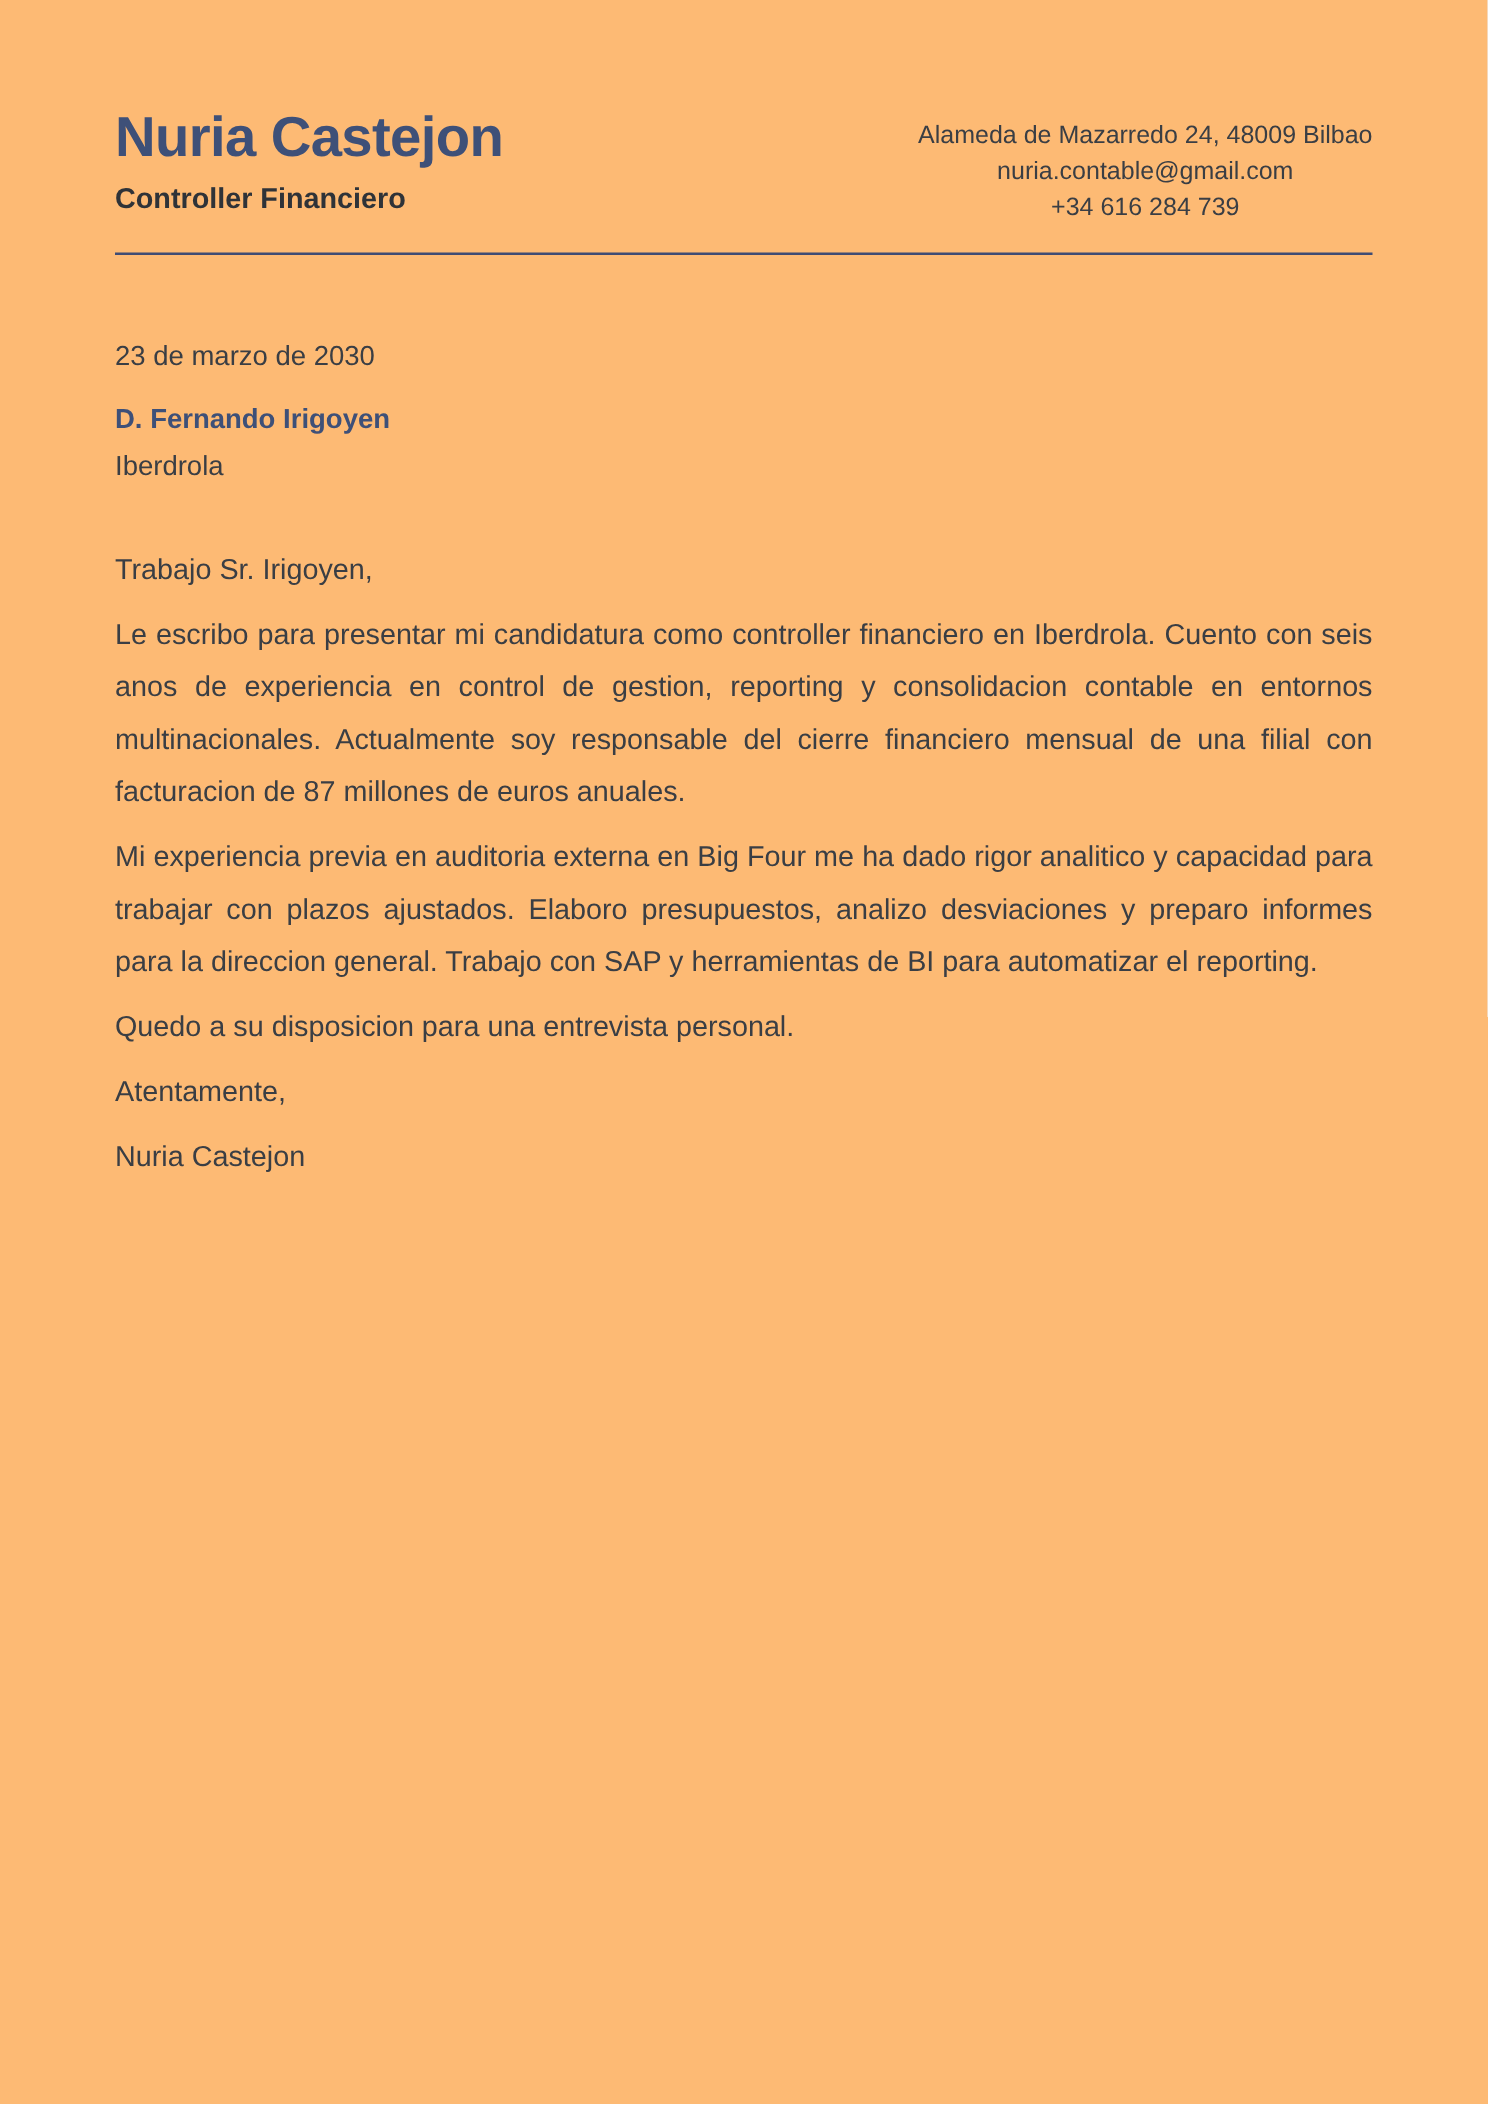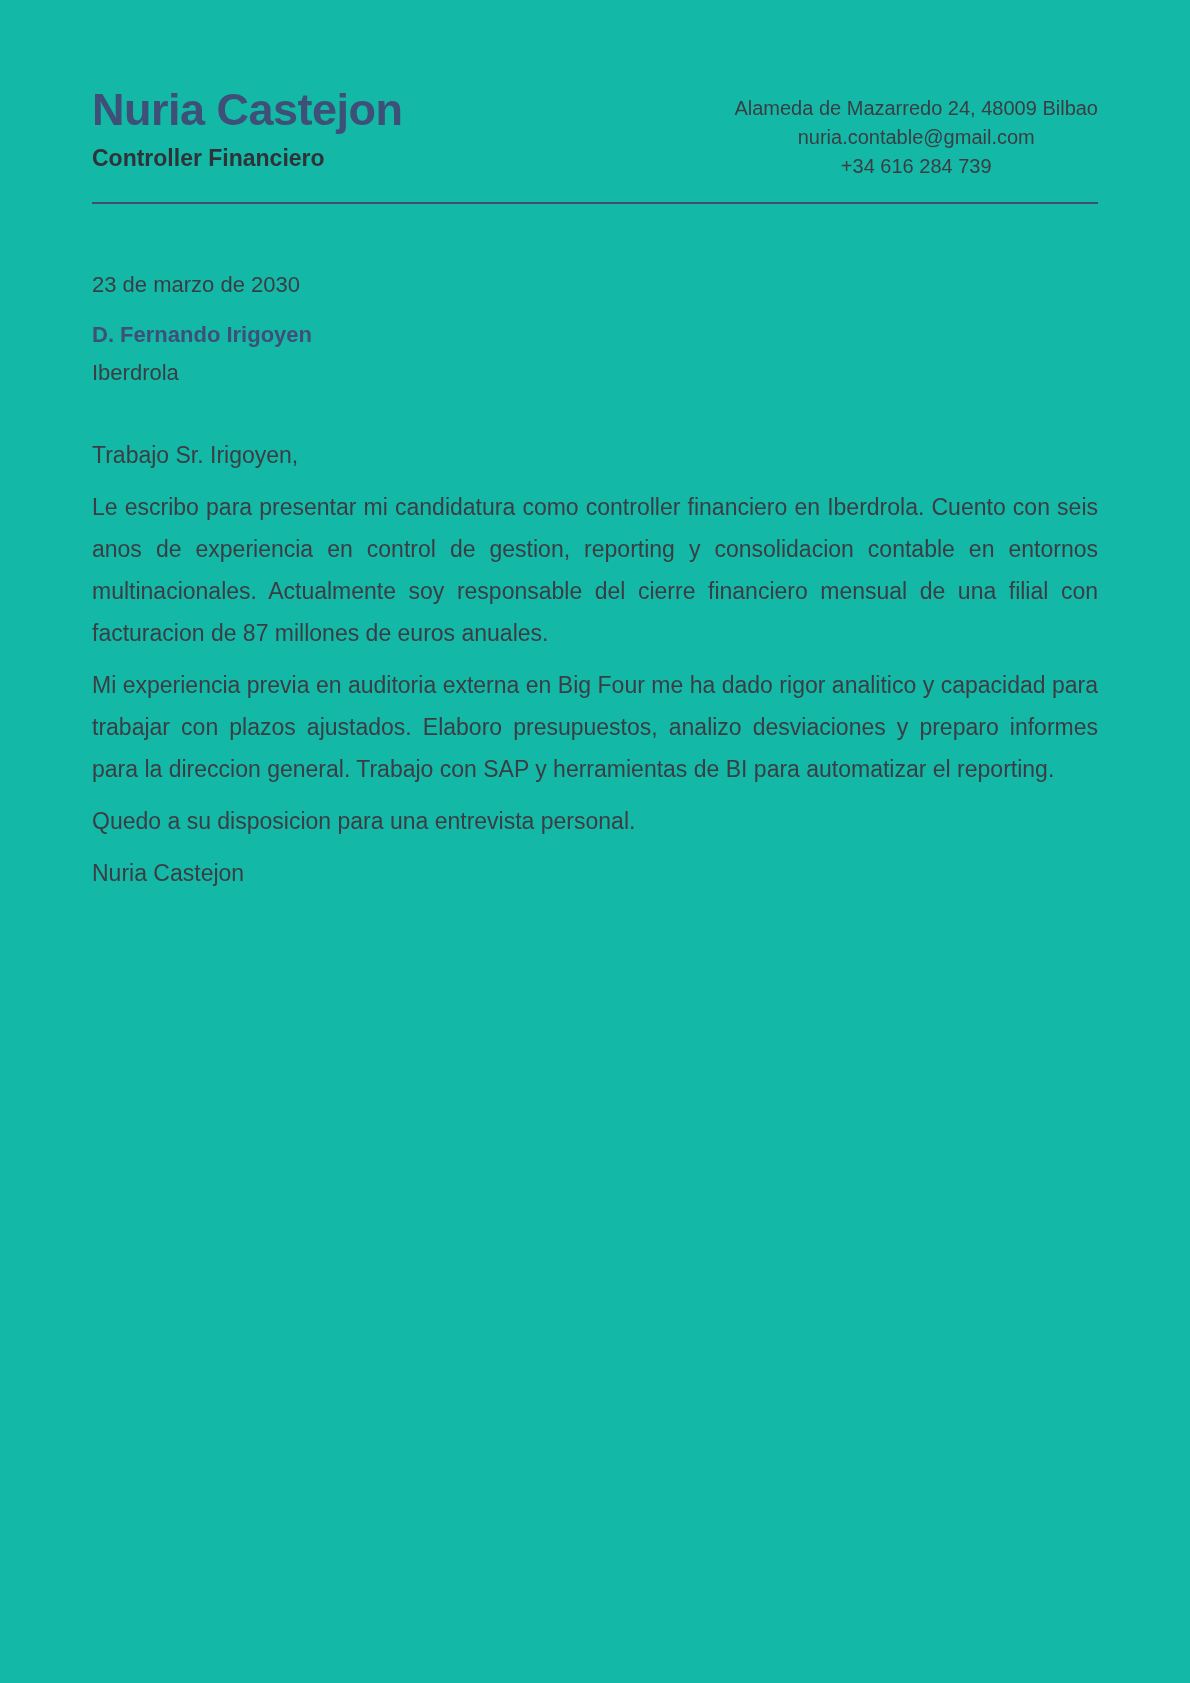--- a/index.html
+++ b/index.html
@@ -5,21 +5,21 @@
   html, body {
     margin: 0;
     padding: 0;
     background: #eef0f3;
   }
   .page {
     position: relative;
     width: 1190px;
     height: 1683px;
     margin: 0 auto;
-    background: #14b8a6;
+    background: #fdba74;
     box-sizing: border-box;
     padding: 84px 92px 0 92px;
     font-family: "Liberation Sans", "DejaVu Sans", sans-serif;
     color: #3a3e44;
     overflow: hidden;
   }
   
   .letter-header {
     display: flex;
     justify-content: space-between;
@@ -107,16 +107,17 @@
 
   <div class="recipient-name">D. Fernando Irigoyen</div>
 
   <div class="recipient-company">Iberdrola</div>
 
   <div class="letter-body">
     <p>Trabajo Sr. Irigoyen,</p>
     <p class="justified">Le escribo para presentar mi candidatura como controller financiero en Iberdrola. Cuento con seis anos de experiencia en control de gestion, reporting y consolidacion contable en entornos multinacionales. Actualmente soy responsable del cierre financiero mensual de una filial con facturacion de 87 millones de euros anuales.</p>
     <p class="justified">Mi experiencia previa en auditoria externa en Big Four me ha dado rigor analitico y capacidad para trabajar con plazos ajustados. Elaboro presupuestos, analizo desviaciones y preparo informes para la direccion general. Trabajo con SAP y herramientas de BI para automatizar el reporting.</p>
     <p>Quedo a su disposicion para una entrevista personal.</p>
+    <p>Atentamente,</p>
     <p>Nuria Castejon</p>
   </div>
 
 </div>
 
 </body></html>

